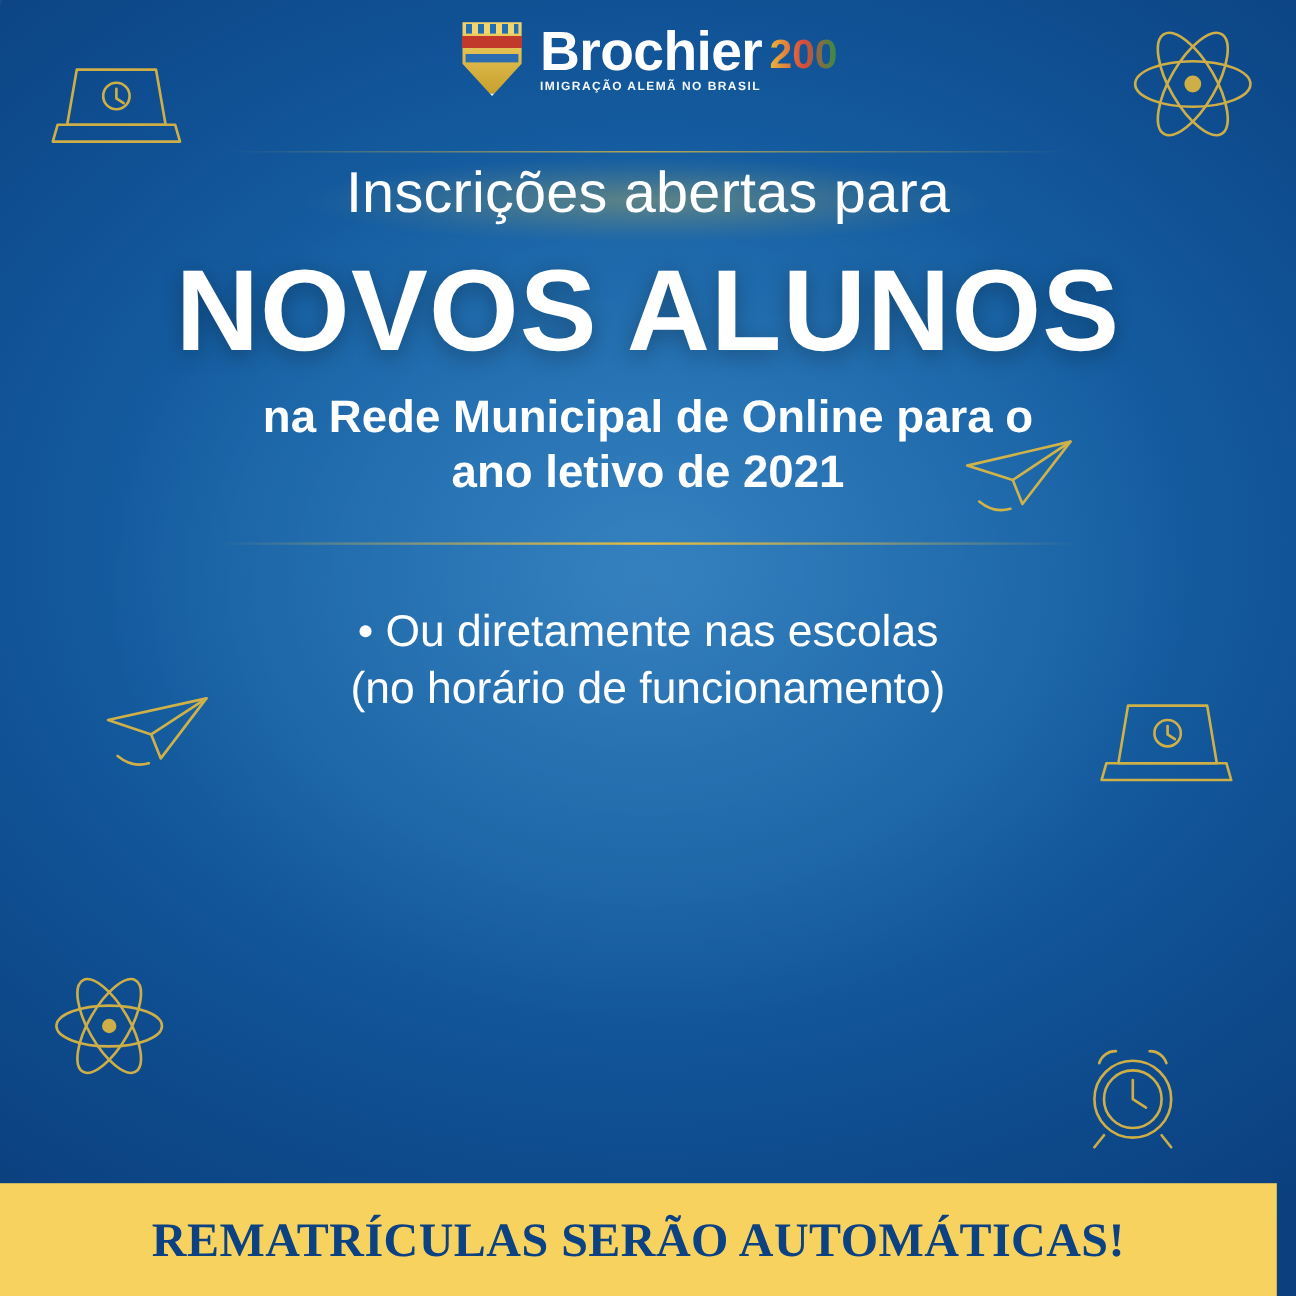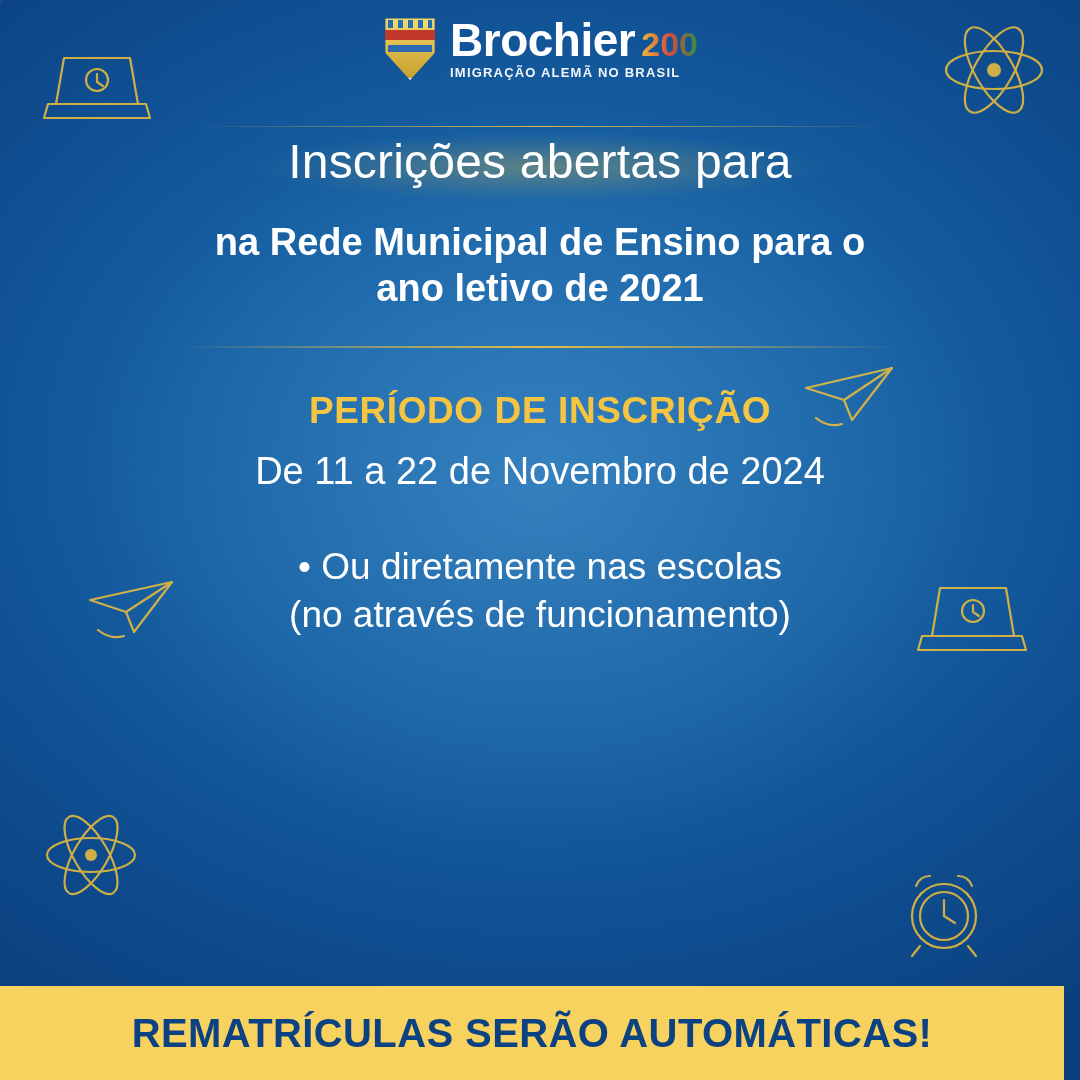--- a/index.html
+++ b/index.html
@@ -107,21 +107,21 @@
     font-weight: 700;
     line-height: 1;
     background: linear-gradient(90deg, #e8b93c 0%, #d94b3c 50%, #2f8f46 100%);
     -webkit-background-clip: text;
     background-clip: text;
     color: transparent;
     position: relative;
     top: -2px;
   }
   .logo-sub {
-    font-size: 13px;
+    font-size: 10px;
     letter-spacing: 1.2px;
     color: #ffffff;
     opacity: 0.95;
     margin-top: 2px;
     font-weight: 700;
   }
 
   
   .content {
     position: relative;
@@ -207,20 +207,21 @@
 
   
   .footer {
     position: absolute;
     left: 0; right: 16px; bottom: 0;
     height: 94px;
     background: #f7d25f;
     display: flex;
     align-items: center;
     justify-content: center;
+    font-family: Liberation Serif, serif;
   }
   .footer-text {
     color: #0c4282;
     font-size: 40px;
     font-weight: 700;
     letter-spacing: 0.4px;
   }
 </style>
 </head>
 <body>
@@ -294,41 +295,38 @@
       <span class="logo-sub">IMIGRAÇÃO ALEMÃ NO BRASIL</span>
     </div>
   </div>
 
   <div class="content">
 
     <div class="eyebrow-wrap">
       <div class="eyebrow">Inscrições abertas para</div>
     </div>
 
+    <div class="headline">NOVOS ALUNOS</div>
 
     <div class="subhead">
-      <div>na Rede Municipal de Ensino para o</div>
+      <div>na Rede Municipal de Online para o</div>
       <div>ano letivo de 2021</div>
     </div>
 
     <div class="divider"></div>
 
-    <div class="section">
-      <div class="section-title">PERÍODO DE INSCRIÇÃO</div>
-      <div class="section-body">De 11 a 22 de Novembro de 2024</div>
-    </div>
 
     <div class="section how">
 
       <div class="how-block">
       </div>
 
       <div class="how-block second">
         <div class="how-line">• Ou diretamente nas escolas</div>
-        <div class="how-line">(no através de funcionamento)</div>
+        <div class="how-line">(no horário de funcionamento)</div>
       </div>
     </div>
   </div>
 
   <div class="footer">
     <span class="footer-text">REMATRÍCULAS SERÃO AUTOMÁTICAS!</span>
   </div>
 </div>
 
 </body></html>

